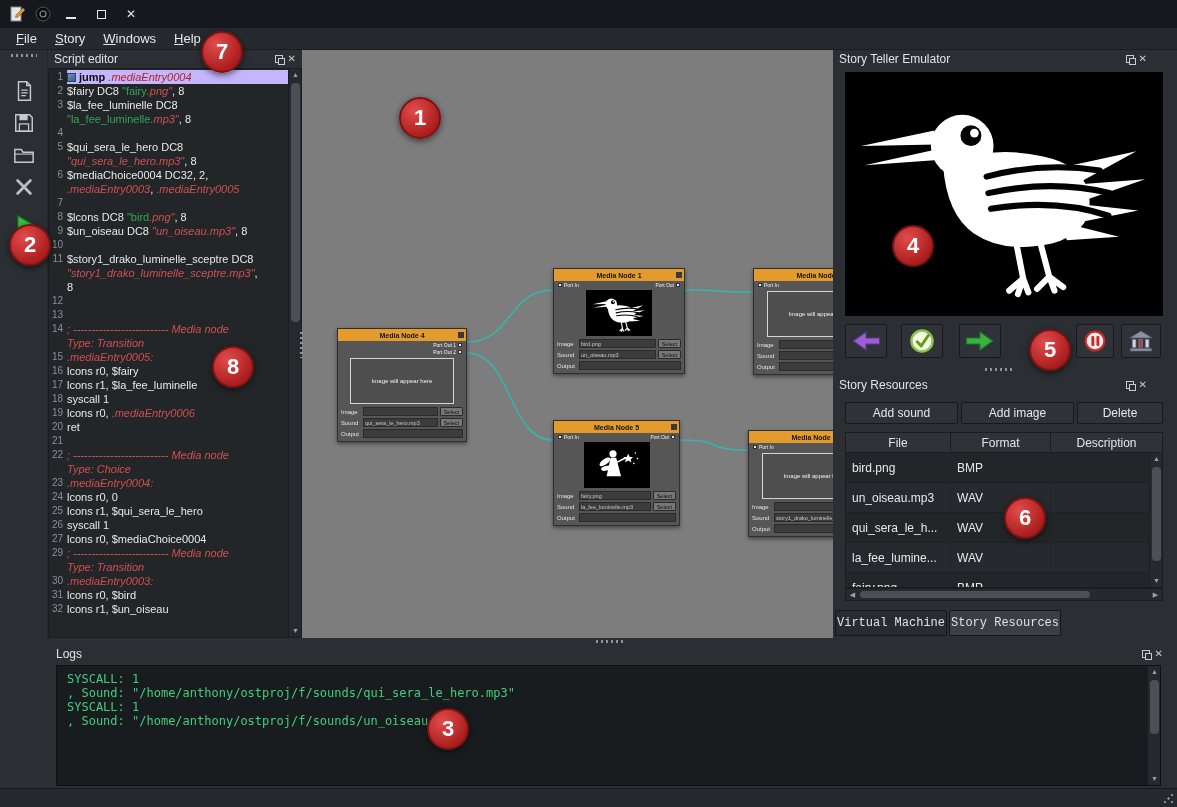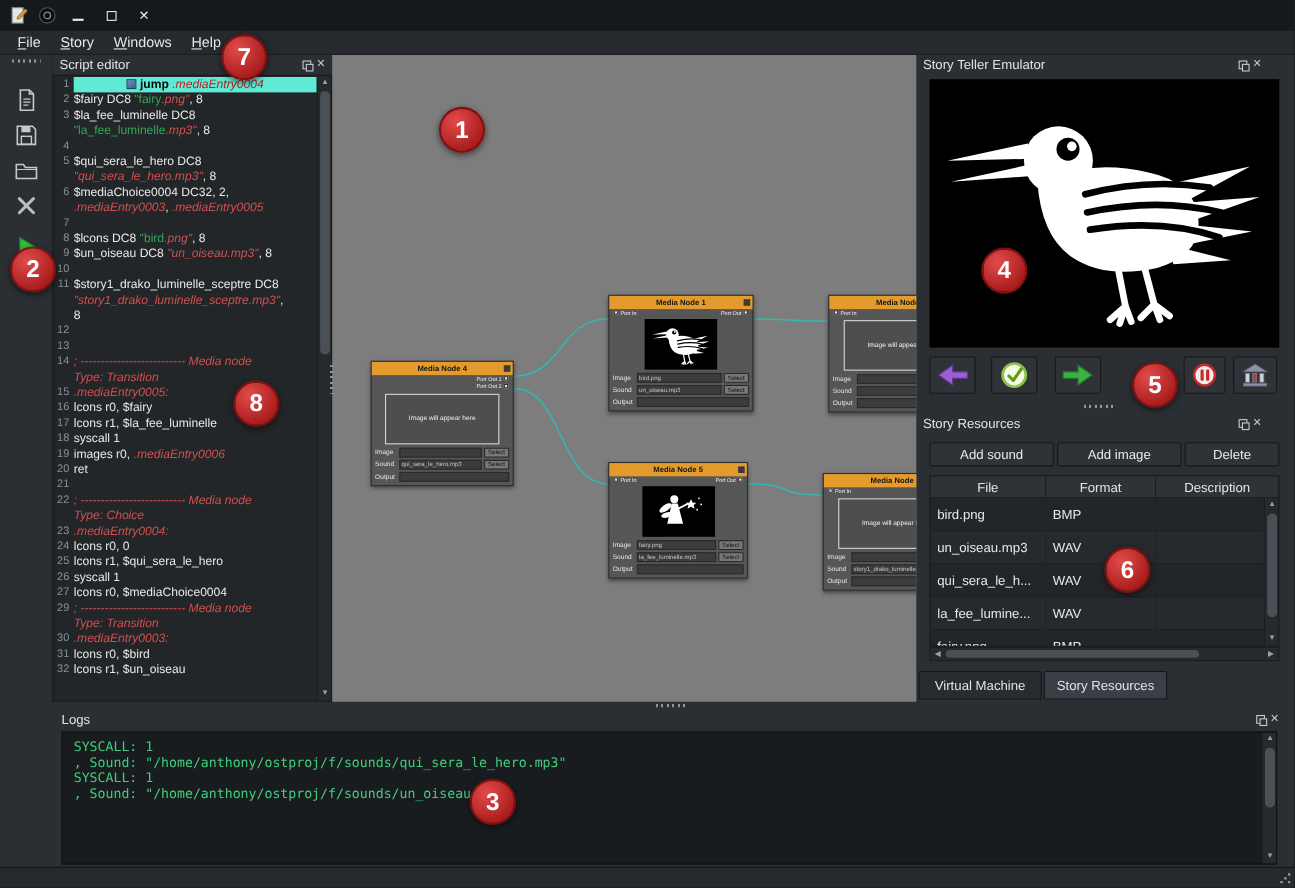--- a/index.html
+++ b/index.html
@@ -33,21 +33,21 @@
   .ico-float::after{content:"";position:absolute;left:2px;top:2px;right:-3px;bottom:-3px;border:1px solid #c7ccd1;background:#2b2f33;}
   .ico-close{font-size:10px;color:#c7ccd1;line-height:10px;}
 
   
   .script-dock{position:absolute;left:48px;top:50px;width:254px;height:588px;display:flex;flex-direction:column;}
   .script-body{position:relative;flex:1;background:#232629;border:1px solid #1a1d20;overflow:hidden;}
   .script-lines{position:absolute;left:0;top:1px;right:13px;bottom:0;font-size:11px;line-height:14px;}
   .sline{display:flex;align-items:flex-start;}
   .lnum{width:18px;text-align:right;padding-right:4px;color:#8a9096;font-size:10px;flex:none;line-height:14px;}
   .ltext{flex:1;white-space:pre;min-height:14px;color:#e8e8e8;overflow:hidden;}
-  .sline.hl .ltext{background:#5eead4;text-align:center;}
+  .sline.hl .ltext{background:#c4b5fd;}
   .seg-w{color:#e8e8e8;}
   .seg-k{color:#fff;font-weight:bold;}
   .seg-r{color:#d14f4f;font-style:italic;}
   .seg-g{color:#35a457;}
   .hl .seg-k{color:#0a0a0a;}
   .hl .seg-w{color:#222;}
   .hl .seg-r{color:#b12525;}
   .lmark{display:inline-block;width:9px;height:9px;background:linear-gradient(145deg,#6d93c0,#3c5f8c);border:1px solid #27425f;margin-right:3px;vertical-align:-1px;}
 
   
@@ -86,21 +86,21 @@
   .res-table{position:absolute;left:12px;top:382px;width:318px;height:156px;background:#232629;border:1px solid #1a1d20;overflow:hidden;}
   .thead{display:flex;height:20px;background:#2f3337;border-bottom:1px solid #1a1d20;font-size:12px;color:#e2e5e8;}
   .th{display:flex;align-items:center;justify-content:center;border-right:1px solid #1a1d20;}
   .tr{display:flex;height:30px;font-size:12px;color:#e8e8e8;border-bottom:1px solid #1e2124;}
   .tr:nth-child(even){background:#26292d;}
   .td{display:flex;align-items:center;padding-left:6px;overflow:hidden;white-space:nowrap;border-right:1px solid #202327;}
   .c1{width:105px;flex:none;}
   .c2{width:100px;flex:none;}
   .c3{flex:1;}
 
-  .tabbtn{position:absolute;top:560px;height:26px;background:#282c30;border:1px solid #15181a;display:flex;align-items:center;justify-content:center;font-size:12px;color:#dfe3e6;border-radius:2px 2px 0 0;}
+  .tabbtn{position:absolute;top:560px;height:26px;background:#282c30;border:1px solid #15181a;display:flex;align-items:center;justify-content:center;font-size:12px;color:#dfe3e6;border-radius:2px 2px 0 0;font-family:Liberation Mono, monospace;}
   .tabbtn.active{background:#3a3f45;}
 
   
   .logs-dock{position:absolute;left:48px;top:645px;width:1121px;height:143px;}
   .logs-body{position:absolute;left:8px;right:8px;top:20px;bottom:2px;background:#191c1f;border:1px solid #0e1012;overflow:hidden;}
   .logs-text{position:absolute;left:0;top:0;right:14px;bottom:0;padding:6px 10px;font-family:"DejaVu Sans Mono",monospace;font-size:12px;line-height:14px;}
   .logline{white-space:pre;}
 
   
   .statusbar{position:absolute;left:0;bottom:0;width:100%;height:19px;background:#26292d;border-top:1px solid #14171a;}
@@ -267,21 +267,21 @@
           <div class="sline">
             <span class="lnum">17</span>
             <span class="ltext"><span class="seg-w">lcons r1, $la_fee_luminelle</span></span>
           </div>
           <div class="sline">
             <span class="lnum">18</span>
             <span class="ltext"><span class="seg-w">syscall 1</span></span>
           </div>
           <div class="sline">
             <span class="lnum">19</span>
-            <span class="ltext"><span class="seg-w">images r0, </span><span class="seg-r">.mediaEntry0006</span></span>
+            <span class="ltext"><span class="seg-w">lcons r0, </span><span class="seg-r">.mediaEntry0006</span></span>
           </div>
           <div class="sline">
             <span class="lnum">20</span>
             <span class="ltext"><span class="seg-w">ret</span></span>
           </div>
           <div class="sline">
             <span class="lnum">21</span>
             <span class="ltext"></span>
           </div>
           <div class="sline">

